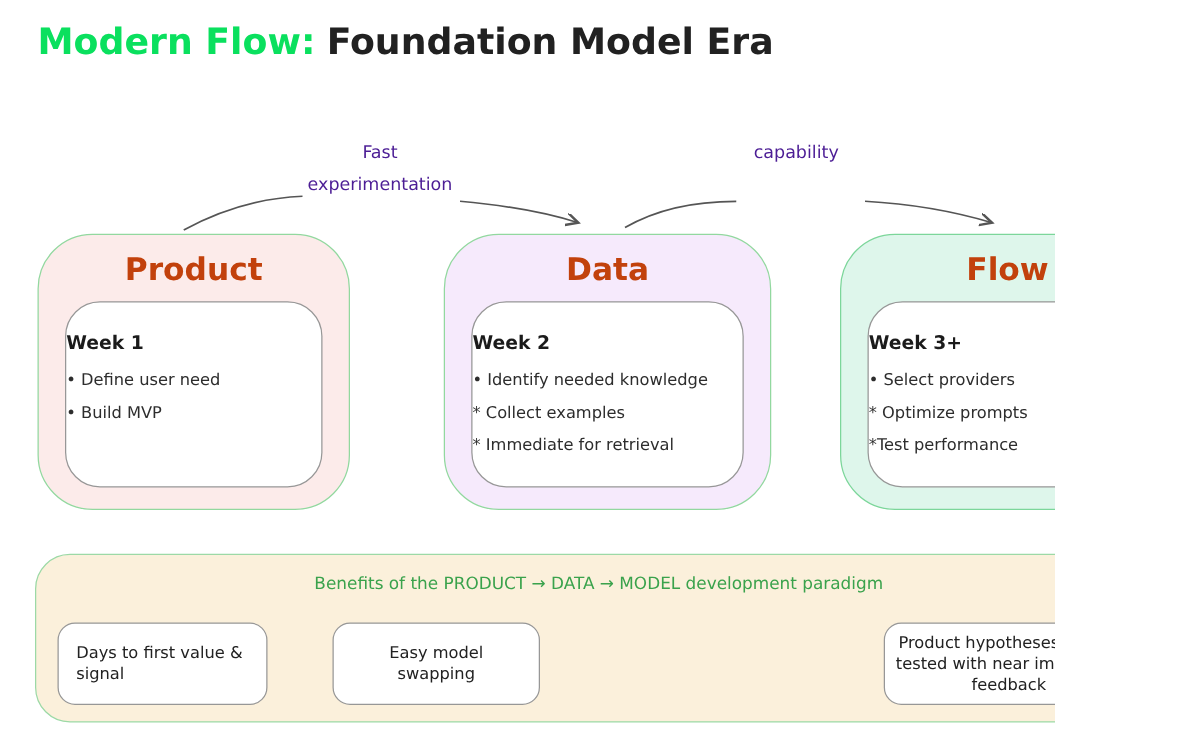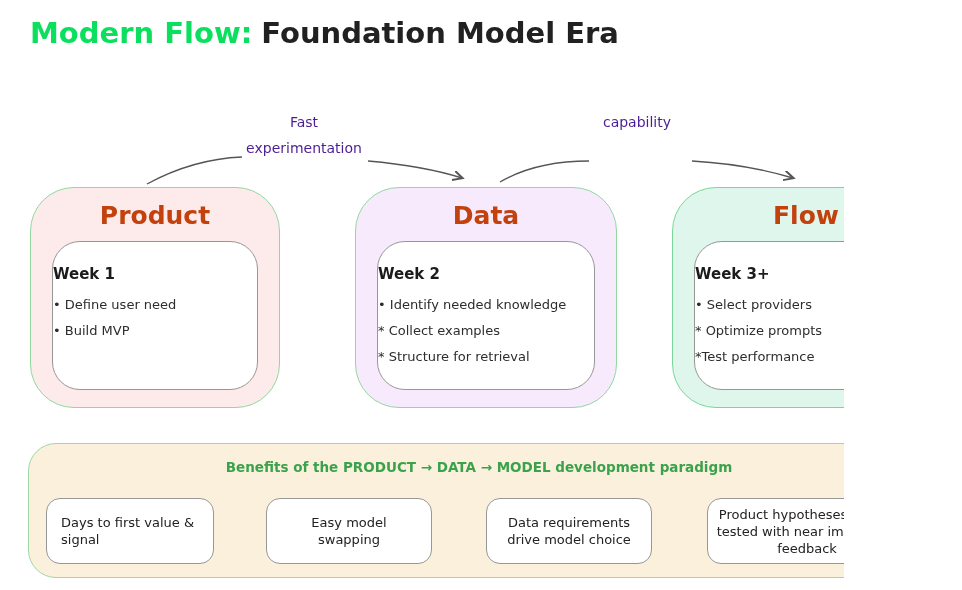--- a/index.html
+++ b/index.html
@@ -50,21 +50,21 @@
   .stage-item { font-size:13px; color:#2d2d2d; line-height:26px; }
 
   
   .benefits {
     position:absolute; left:28px; top:443px; width:902px; height:135px;
     background:#fbf0db; border:1.5px solid #9cd9a6; border-radius:28px;
     box-sizing:border-box;
   }
   .benefits-heading {
     text-align:center; margin-top:15px;
-    font-size:13.5px; font-weight:bold; color:#3aa24c;
+    font-size:13.5px; font-weight:normal; color:#3aa24c;
   }
   .benefit-card {
     position:absolute; top:54px; height:66px; box-sizing:border-box;
     background:#ffffff; border:1.2px solid #979797; border-radius:14px;
     display:flex; align-items:center; justify-content:center;
     font-size:13px; color:#222222; line-height:17px; text-align:center;
     padding:0 12px;
   }
   #benefit-0 { left:17px;  width:168px; justify-content:flex-start; text-align:left; padding:0 10px 0 14px; }
   #benefit-1 { left:237px; width:166px; }
@@ -114,35 +114,34 @@
       <div class="stage-item">• Build MVP</div>
     </div>
   </div>
 
   <div class="stage" id="stage-data">
     <div class="stage-title">Data</div>
     <div class="stage-card">
       <div class="stage-week">Week 2</div>
       <div class="stage-item">• Identify needed knowledge</div>
       <div class="stage-item">* Collect examples</div>
-      <div class="stage-item">* Structure for retrieval</div>
+      <div class="stage-item">* Immediate for retrieval</div>
     </div>
   </div>
 
   <div class="stage" id="stage-model">
     <div class="stage-title">Flow</div>
     <div class="stage-card">
       <div class="stage-week">Week 3+</div>
       <div class="stage-item">• Select providers</div>
       <div class="stage-item">* Optimize prompts</div>
       <div class="stage-item">*Test performance</div>
     </div>
   </div>
 
   <div class="benefits">
     <div class="benefits-heading">Benefits of the PRODUCT → DATA → MODEL development paradigm</div>
     <div class="benefit-card" id="benefit-0">Days to first value &amp; signal</div>
     <div class="benefit-card" id="benefit-1">Easy model swapping</div>
-    <div class="benefit-card" id="benefit-2">Data requirements drive model choice</div>
     <div class="benefit-card" id="benefit-3">Product hypotheses can be tested with near immediate feedback</div>
   </div>
 
 </div>
 
 </body></html>

